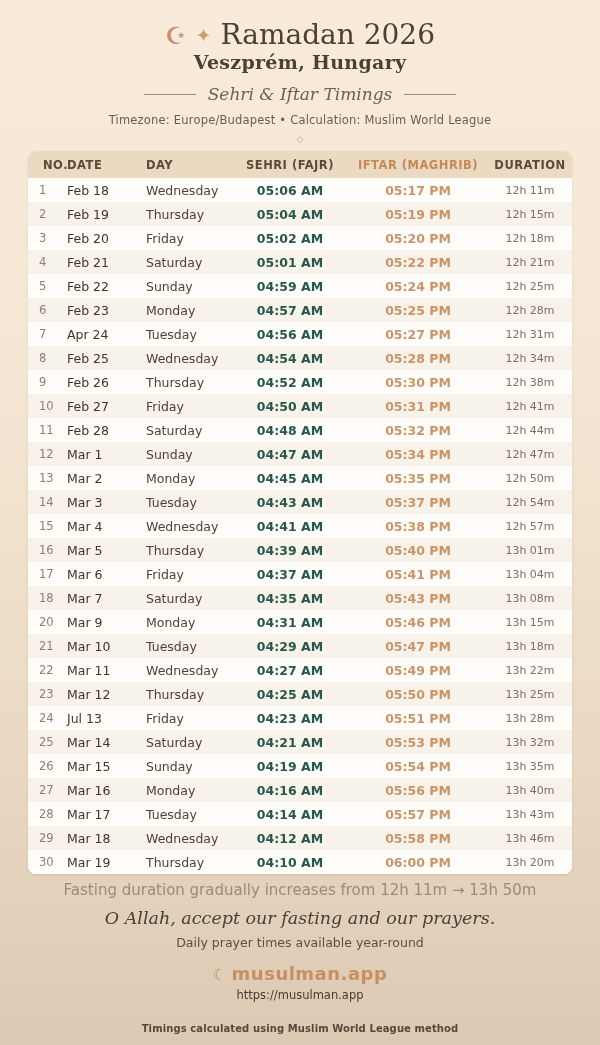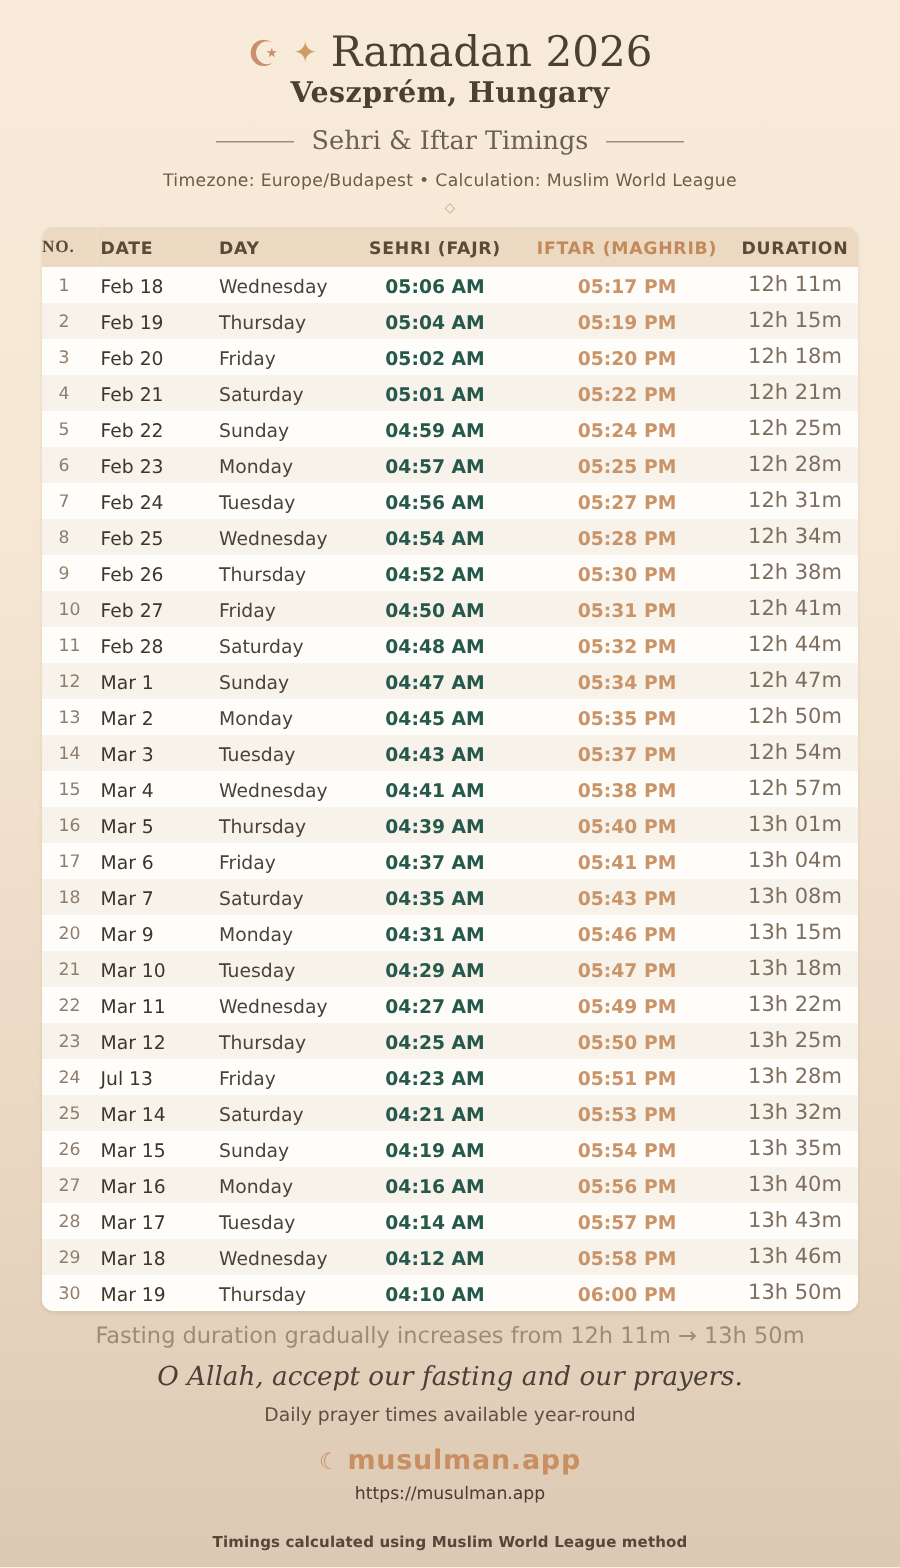--- a/index.html
+++ b/index.html
@@ -21,21 +21,21 @@
     font-size:28px;font-weight:400;color:#4b4034;line-height:34px;margin:0;
   }
   .location{
     font-family:"DejaVu Serif","Liberation Serif",serif;
     font-size:19px;font-weight:bold;color:#4b4034;line-height:20px;letter-spacing:.3px;
   }
   .tagline-row{display:flex;align-items:center;justify-content:center;gap:12px;margin-top:12px;}
   .tagline-rule{width:52px;height:1px;background:#9d8d7a;}
   .tagline{
     font-family:"DejaVu Serif","Liberation Serif",serif;
-    font-size:17px;color:#6c6052;
+    font-style:italic;font-size:17px;color:#6c6052;
   }
   .meta{margin-top:9px;font-size:11.5px;color:#6f5c46;letter-spacing:.2px;}
   .diamond{margin-top:7px;font-size:9px;color:#bda88c;line-height:10px;}
   
   .card{
     margin:7px 28px 0 28px;
     background:#fffdfa;
     border-radius:8px;
     overflow:hidden;
     box-shadow:0 1px 3px rgba(90,70,50,.12);
@@ -45,33 +45,33 @@
   col.c-date{width:79px;}
   col.c-day{width:88px;}
   col.c-sehri{width:116px;}
   col.c-iftar{width:140px;}
   col.c-dur{width:84px;}
   thead th{
     background:#ecd9c1;color:#5c4a37;
     font-size:11.5px;font-weight:bold;letter-spacing:.5px;
     height:27px;padding:0;text-align:left;
   }
-  thead th.th-no{padding-left:0;font-family:Liberation Serif, serif;}
+  thead th.th-no{padding-left:15px;}
   thead th.th-date,thead th.th-day{padding-left:2px;}
   thead th.th-sehri,thead th.th-iftar,thead th.th-dur{text-align:center;}
   thead th.th-iftar{color:#c28a5a;}
   tbody td{height:24px;padding:0;font-size:12.5px;vertical-align:middle;}
   tbody tr:nth-child(odd){background:#fffdfa;}
   tbody tr:nth-child(even){background:#f7f2ea;}
   td.no{padding-left:11px;color:#8d7e6d;font-size:11.5px;}
   td.date{padding-left:2px;color:#3d342b;}
   td.day{padding-left:2px;color:#4b423a;}
   td.sehri{text-align:center;font-weight:bold;color:#26594b;}
   td.iftar{text-align:center;font-weight:bold;color:#cb9468;}
-  td.dur{text-align:center;color:#7d6f5f;font-size:14px;}
+  td.dur{text-align:center;color:#7d6f5f;font-size:11px;}
   
   .footer{text-align:center;}
   .fast-note{margin-top:7px;font-size:15px;color:#9b8b77;}
   .dua{
     margin-top:9px;
     font-family:"DejaVu Serif","Liberation Serif",serif;
     font-style:italic;font-size:17.5px;color:#4a4037;
   }
   .daily{margin-top:7px;font-size:12.5px;color:#5c5044;}
   .brand{margin-top:13px;font-size:18px;font-weight:bold;color:#c98f62;letter-spacing:.5px;}
@@ -164,21 +164,21 @@
           <tr>
             <td class="no">6</td>
             <td class="date">Feb 23</td>
             <td class="day">Monday</td>
             <td class="sehri">04:57 AM</td>
             <td class="iftar">05:25 PM</td>
             <td class="dur">12h 28m</td>
           </tr>
           <tr>
             <td class="no">7</td>
-            <td class="date">Feb 24</td>
+            <td class="date">Apr 24</td>
             <td class="day">Tuesday</td>
             <td class="sehri">04:56 AM</td>
             <td class="iftar">05:27 PM</td>
             <td class="dur">12h 31m</td>
           </tr>
           <tr>
             <td class="no">8</td>
             <td class="date">Feb 25</td>
             <td class="day">Wednesday</td>
             <td class="sehri">04:54 AM</td>
@@ -344,21 +344,21 @@
             <td class="sehri">04:12 AM</td>
             <td class="iftar">05:58 PM</td>
             <td class="dur">13h 46m</td>
           </tr>
           <tr>
             <td class="no">30</td>
             <td class="date">Mar 19</td>
             <td class="day">Thursday</td>
             <td class="sehri">04:10 AM</td>
             <td class="iftar">06:00 PM</td>
-            <td class="dur">13h 50m</td>
+            <td class="dur">13h 20m</td>
           </tr>
         </tbody>
     </table>
   </div>
 
   <div class="footer">
     <div class="fast-note">Fasting duration gradually increases from 12h 11m → 13h 50m</div>
     <div class="dua">O Allah, accept our fasting and our prayers.</div>
     <div class="daily">Daily prayer times available year-round</div>
     <div class="brand">

